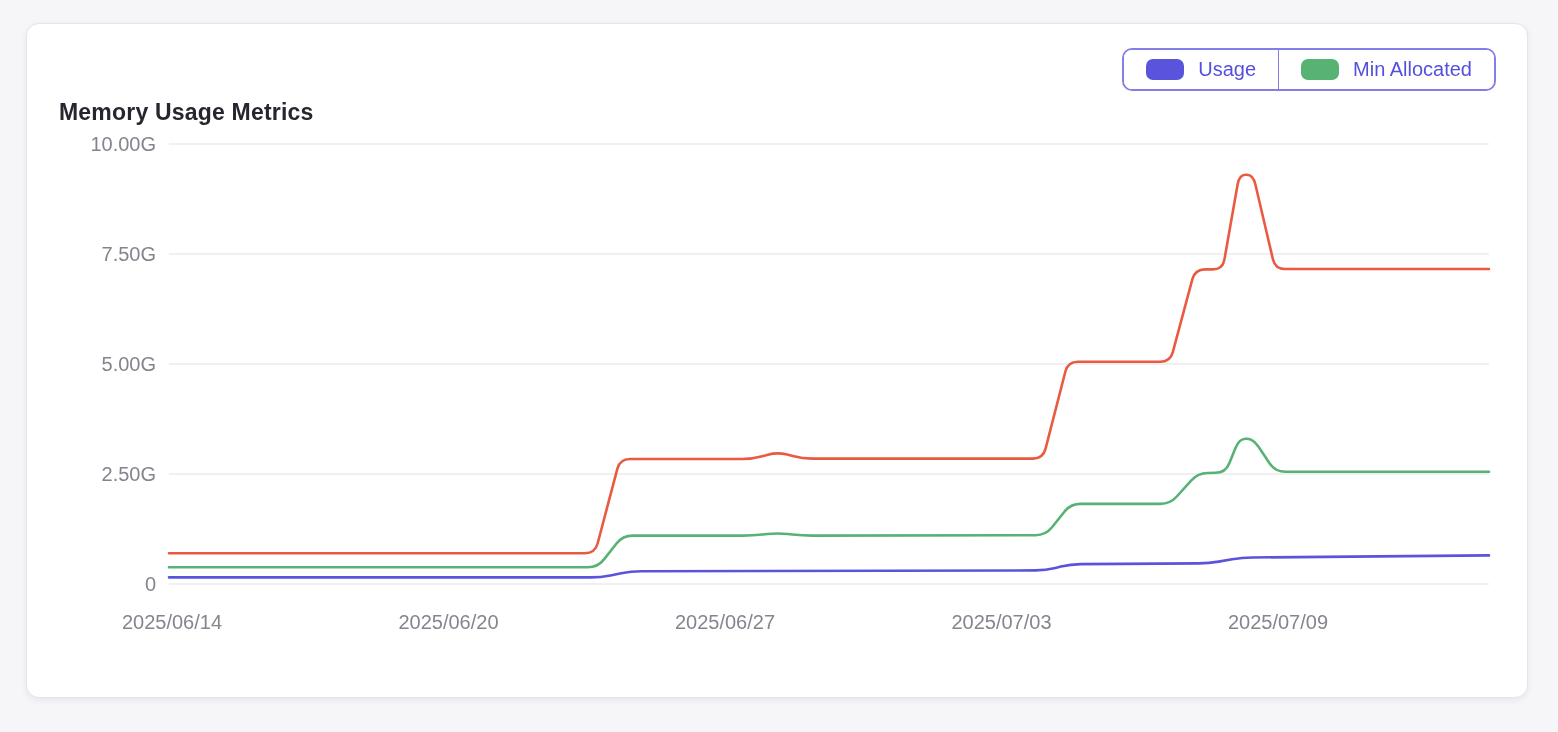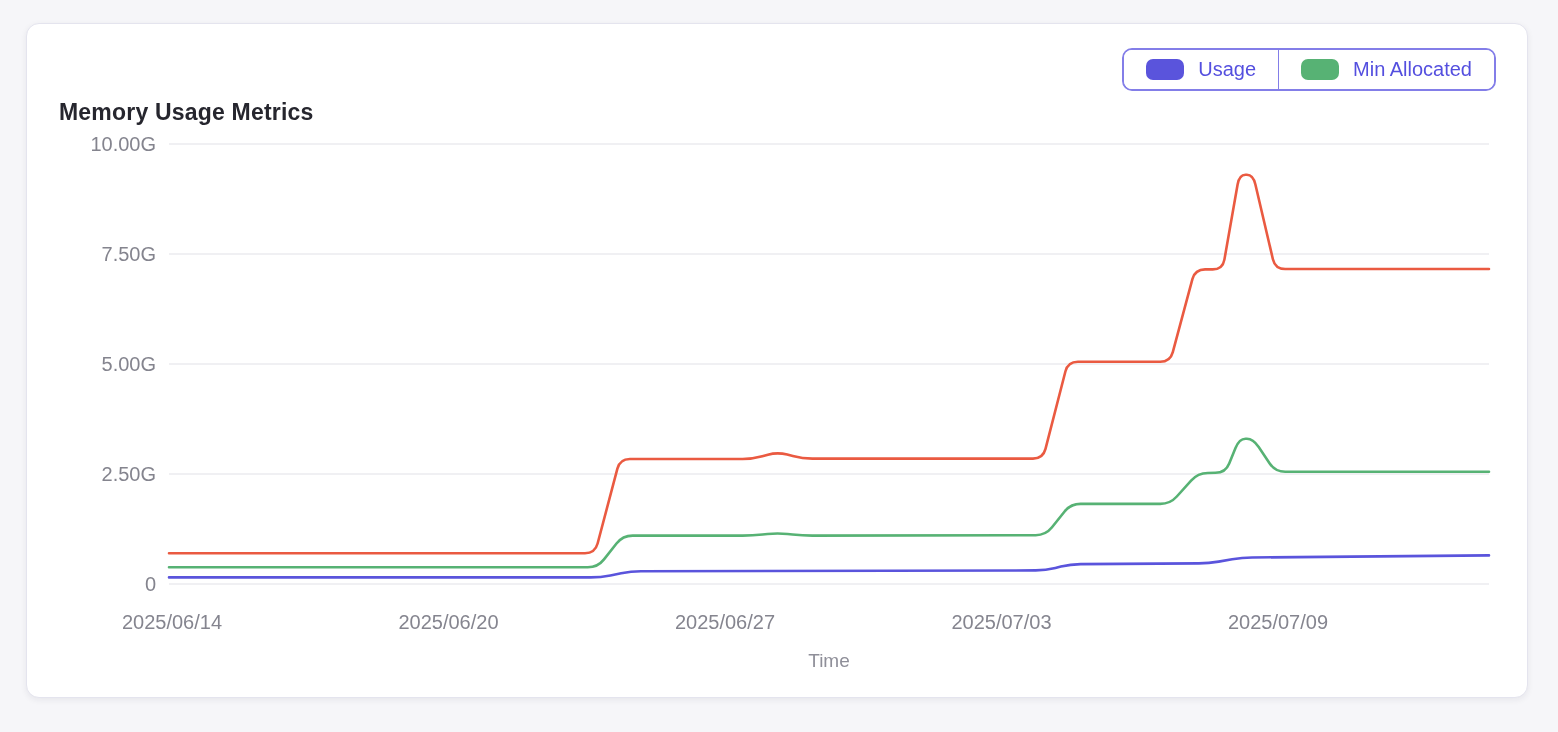--- a/index.html
+++ b/index.html
@@ -113,14 +113,13 @@
       <text x="145" y="605" text-anchor="middle" font-size="20" fill="#85858f">2025/06/14</text>
       <text x="421.5" y="605" text-anchor="middle" font-size="20" fill="#85858f">2025/06/20</text>
       <text x="698" y="605" text-anchor="middle" font-size="20" fill="#85858f">2025/06/27</text>
       <text x="974.5" y="605" text-anchor="middle" font-size="20" fill="#85858f">2025/07/03</text>
       <text x="1251" y="605" text-anchor="middle" font-size="20" fill="#85858f">2025/07/09</text>
       <path d="M 142.0 553.4 L 563.6 553.4 Q 573.6 553.4 583.4 551.4 L 594.2 549.2 Q 604.0 547.2 614.0 547.2 L 1008.7 546.4 Q 1018.7 546.4 1028.4 544.0 L 1033.9 542.6 Q 1043.6 540.2 1053.6 540.1 L 1171.9 539.4 Q 1181.9 539.3 1191.7 537.6 L 1205.2 535.3 Q 1215.1 533.6 1225.1 533.5 L 1462.0 531.4" fill="none" stroke="#5a54dc" stroke-width="2.6" stroke-linejoin="round" stroke-linecap="round"></path>
       <path d="M 142.0 543.3 L 560.8 543.3 Q 570.8 543.3 577.0 535.4 L 589.5 519.5 Q 595.7 511.6 605.7 511.6 L 715.6 511.6 Q 725.6 511.6 735.6 510.5 L 740.6 510.0 Q 750.5 509.0 760.5 510.0 L 765.5 510.5 Q 775.4 511.6 785.4 511.6 L 1008.7 511.2 Q 1018.7 511.2 1025.0 503.3 L 1037.4 487.7 Q 1043.6 479.9 1053.6 479.9 L 1133.2 479.9 Q 1143.2 479.9 1149.8 472.5 L 1164.1 456.6 Q 1170.8 449.1 1180.8 449.0 L 1188.5 448.8 Q 1198.5 448.7 1202.2 439.4 L 1208.5 424.1 Q 1212.3 414.8 1218.5 414.8 L 1219.9 414.8 Q 1226.1 414.8 1231.7 423.1 L 1242.7 439.5 Q 1248.2 447.8 1258.2 447.8 L 1462.0 447.8" fill="none" stroke="#57b274" stroke-width="2.6" stroke-linejoin="round" stroke-linecap="round"></path>
       <path d="M 142.0 529.2 L 558.0 529.2 Q 568.0 529.2 570.6 519.5 L 590.4 444.7 Q 592.9 435.0 602.9 435.0 L 715.6 435.0 Q 725.6 435.0 735.3 432.3 L 740.9 430.7 Q 750.5 428.0 760.2 430.6 L 765.8 432.0 Q 775.4 434.6 785.4 434.6 L 1006.0 434.6 Q 1016.0 434.6 1018.5 424.9 L 1038.4 347.5 Q 1040.9 337.8 1050.9 337.8 L 1133.2 337.8 Q 1143.2 337.8 1145.8 328.1 L 1165.4 255.1 Q 1168.1 245.4 1178.1 245.4 L 1185.7 245.4 Q 1195.7 245.4 1197.4 235.6 L 1210.6 160.6 Q 1212.3 150.8 1218.5 150.8 L 1219.9 150.8 Q 1226.1 150.8 1228.4 160.5 L 1245.9 235.2 Q 1248.2 245.0 1258.2 245.0 L 1462.0 245.0" fill="none" stroke="#ea5a41" stroke-width="2.6" stroke-linejoin="round" stroke-linecap="round"></path>
     </svg>
 
-  <div class="x-axis-title">Time</div>
 </div>
 
 </body></html>

